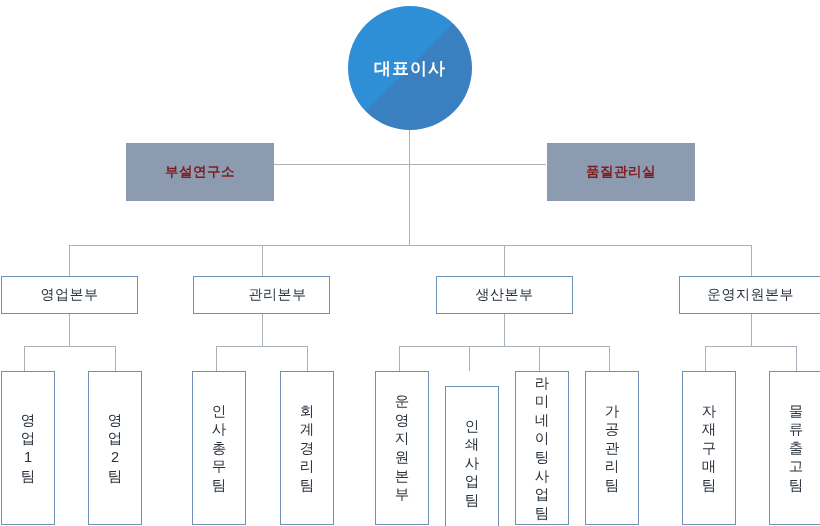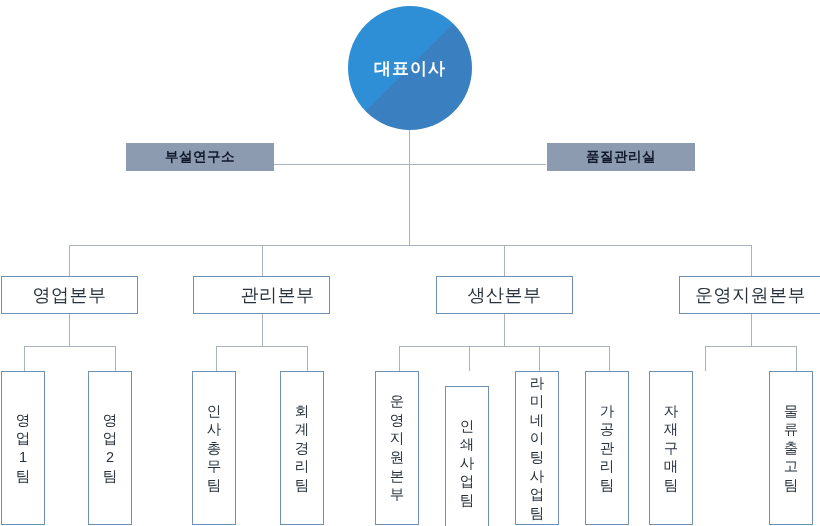--- a/index.html
+++ b/index.html
@@ -34,39 +34,39 @@
     color: #ffffff;
     font-size: 17px;
     font-weight: bold;
     letter-spacing: 1px;
     left: 348px;
     top: 6px;
   }
   
   .staff {
     width: 148px;
-    height: 28px;
+    height: 58px;
     background: #8c9bb0;
-    color: #0f172a;
+    color: #7f1d1d;
     font-size: 13.5px;
     font-weight: bold;
     letter-spacing: 0.5px;
   }
   
   .division {
     height: 38px;
     background: #ffffff;
     border: 1px solid #6f90b5;
     color: #28323c;
-    font-size: 18px;
+    font-size: 14px;
     letter-spacing: 0.5px;
   }
   
   .team {
-    width: 44px;
+    width: 54px;
     height: 154px;
     background: #ffffff;
     border: 1px solid #6f90b5;
     color: #28323c;
     font-size: 14.5px;
     line-height: 1.28;
     letter-spacing: 0px;
     padding: 1px 2px;
   }
   .team .tlabel {
@@ -162,20 +162,20 @@
   <div class="node team" style="left:445px; top:371px;margin-top:15px;">
     <span class="tlabel">인쇄사업팀</span>
   </div>
   <div class="node team" style="left:515px; top:371px;">
     <span class="tlabel">라미네이팅사업팀</span>
   </div>
   <div class="node team" style="left:585px; top:371px;">
     <span class="tlabel">가공관리팀</span>
   </div>
 
-  <div class="node team" style="left:649px; top:371px;">
+  <div class="node team" style="left:682px; top:371px;">
     <span class="tlabel">자재구매팀</span>
   </div>
   <div class="node team" style="left:769px; top:371px;">
     <span class="tlabel">물류출고팀</span>
   </div>
 
 </div>
 
 </body></html>

